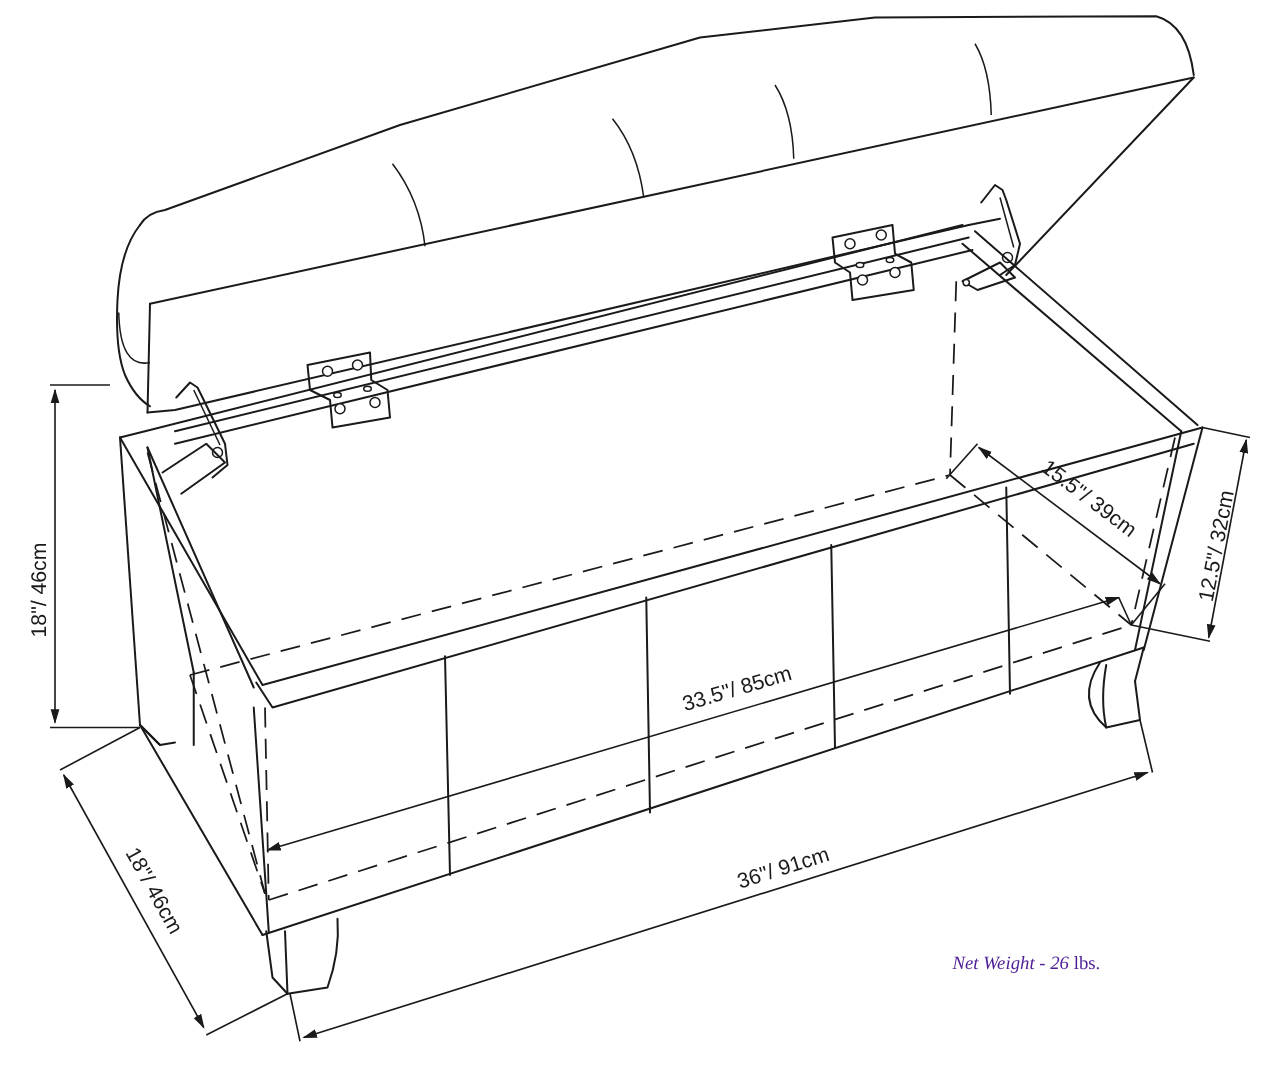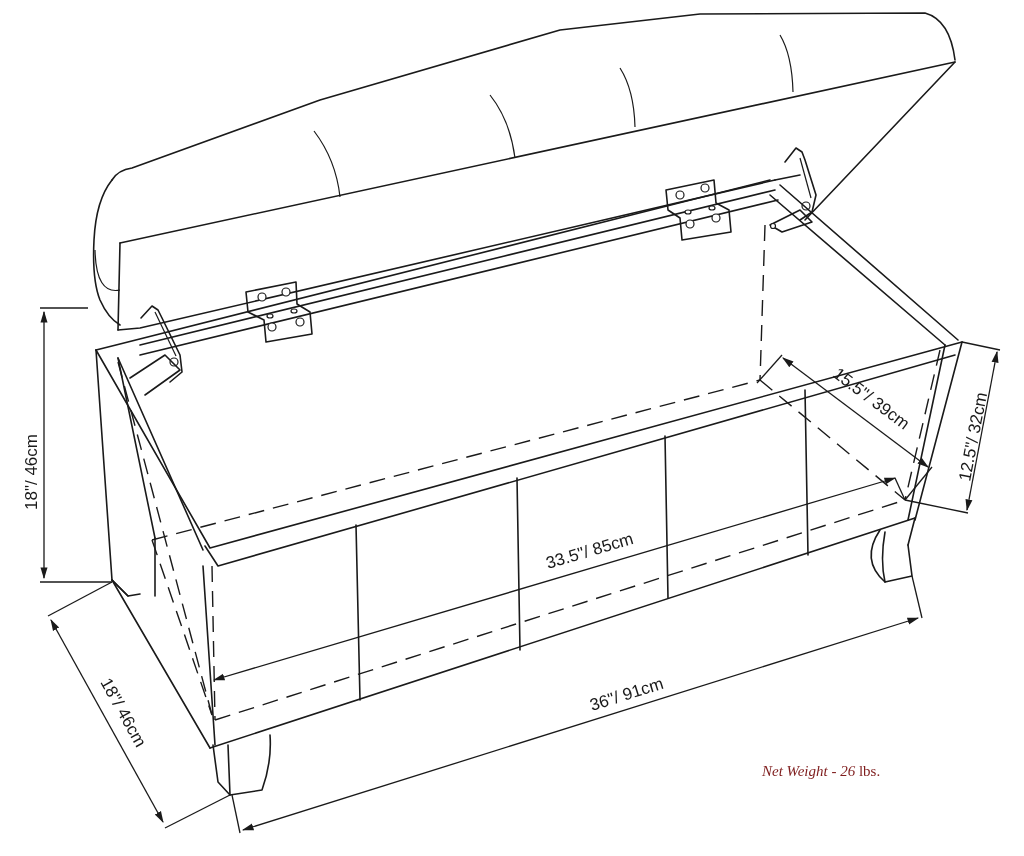--- a/index.html
+++ b/index.html
@@ -30,21 +30,21 @@
       font-size: 17px;
       fill: #1a1a1a;
     }
     .weight {
       position: absolute;
       left: 762px;
       top: 763px;
       font-family: "Liberation Serif", serif;
       font-style: italic;
       font-size: 15px;
-      color: #7f1d1d;
+      color: #4c1d95;
       white-space: nowrap;
     }
   </style>
 </head>
 <body>
 
 <svg id="drawing" viewBox="0 0 1024 856" xmlns="http://www.w3.org/2000/svg">
   <defs>
     <marker id="arrow" viewBox="0 0 10 10" refX="9" refY="5" markerWidth="9" markerHeight="9" orient="auto-start-reverse">
       <path d="M0,2 L10,5 L0,8 z" fill="#1a1a1a"></path>

